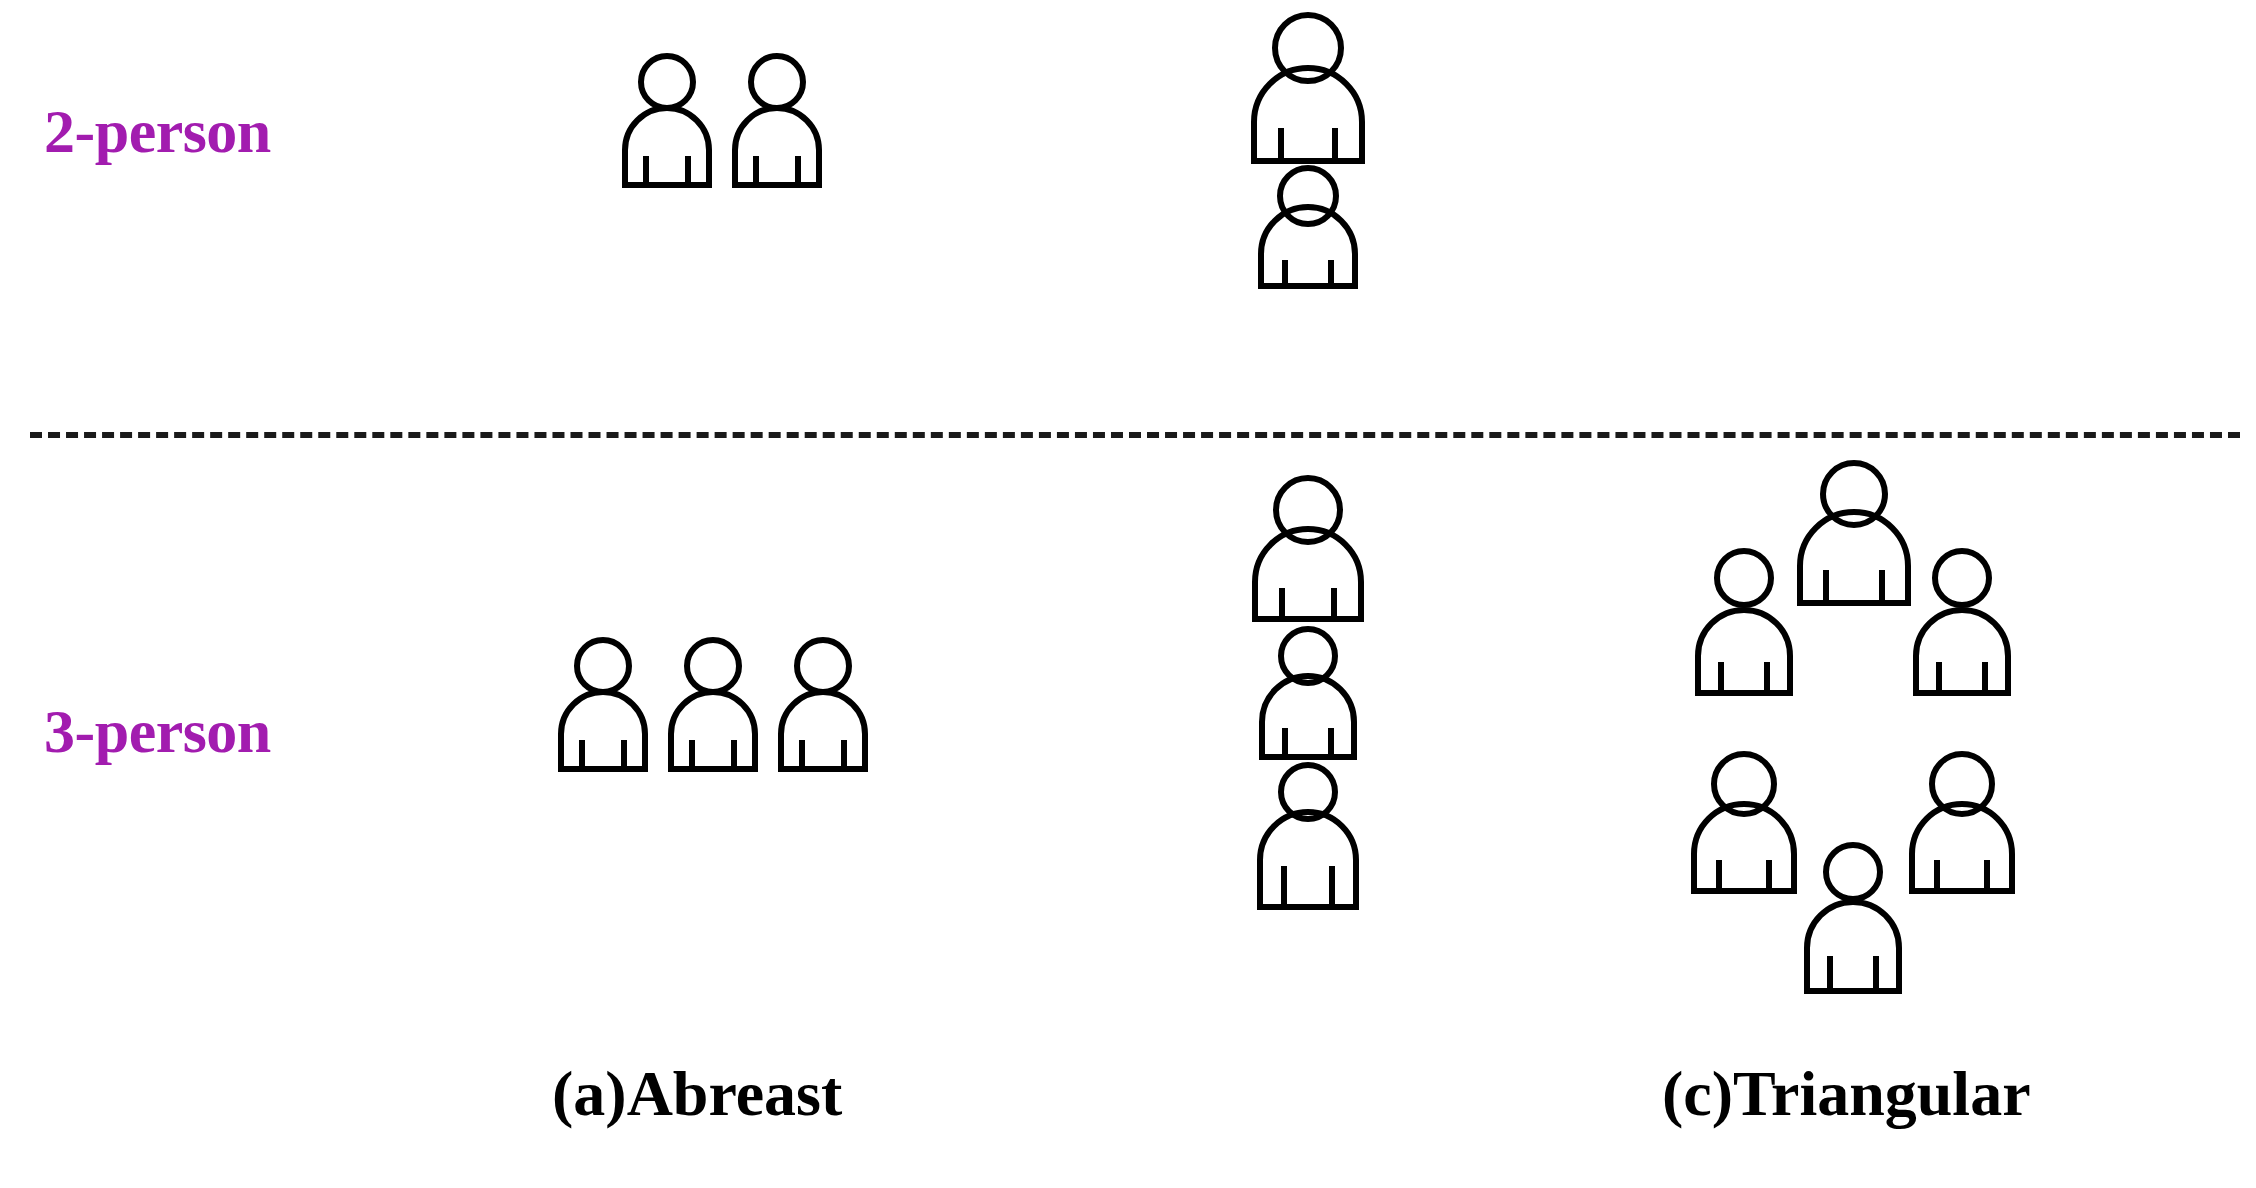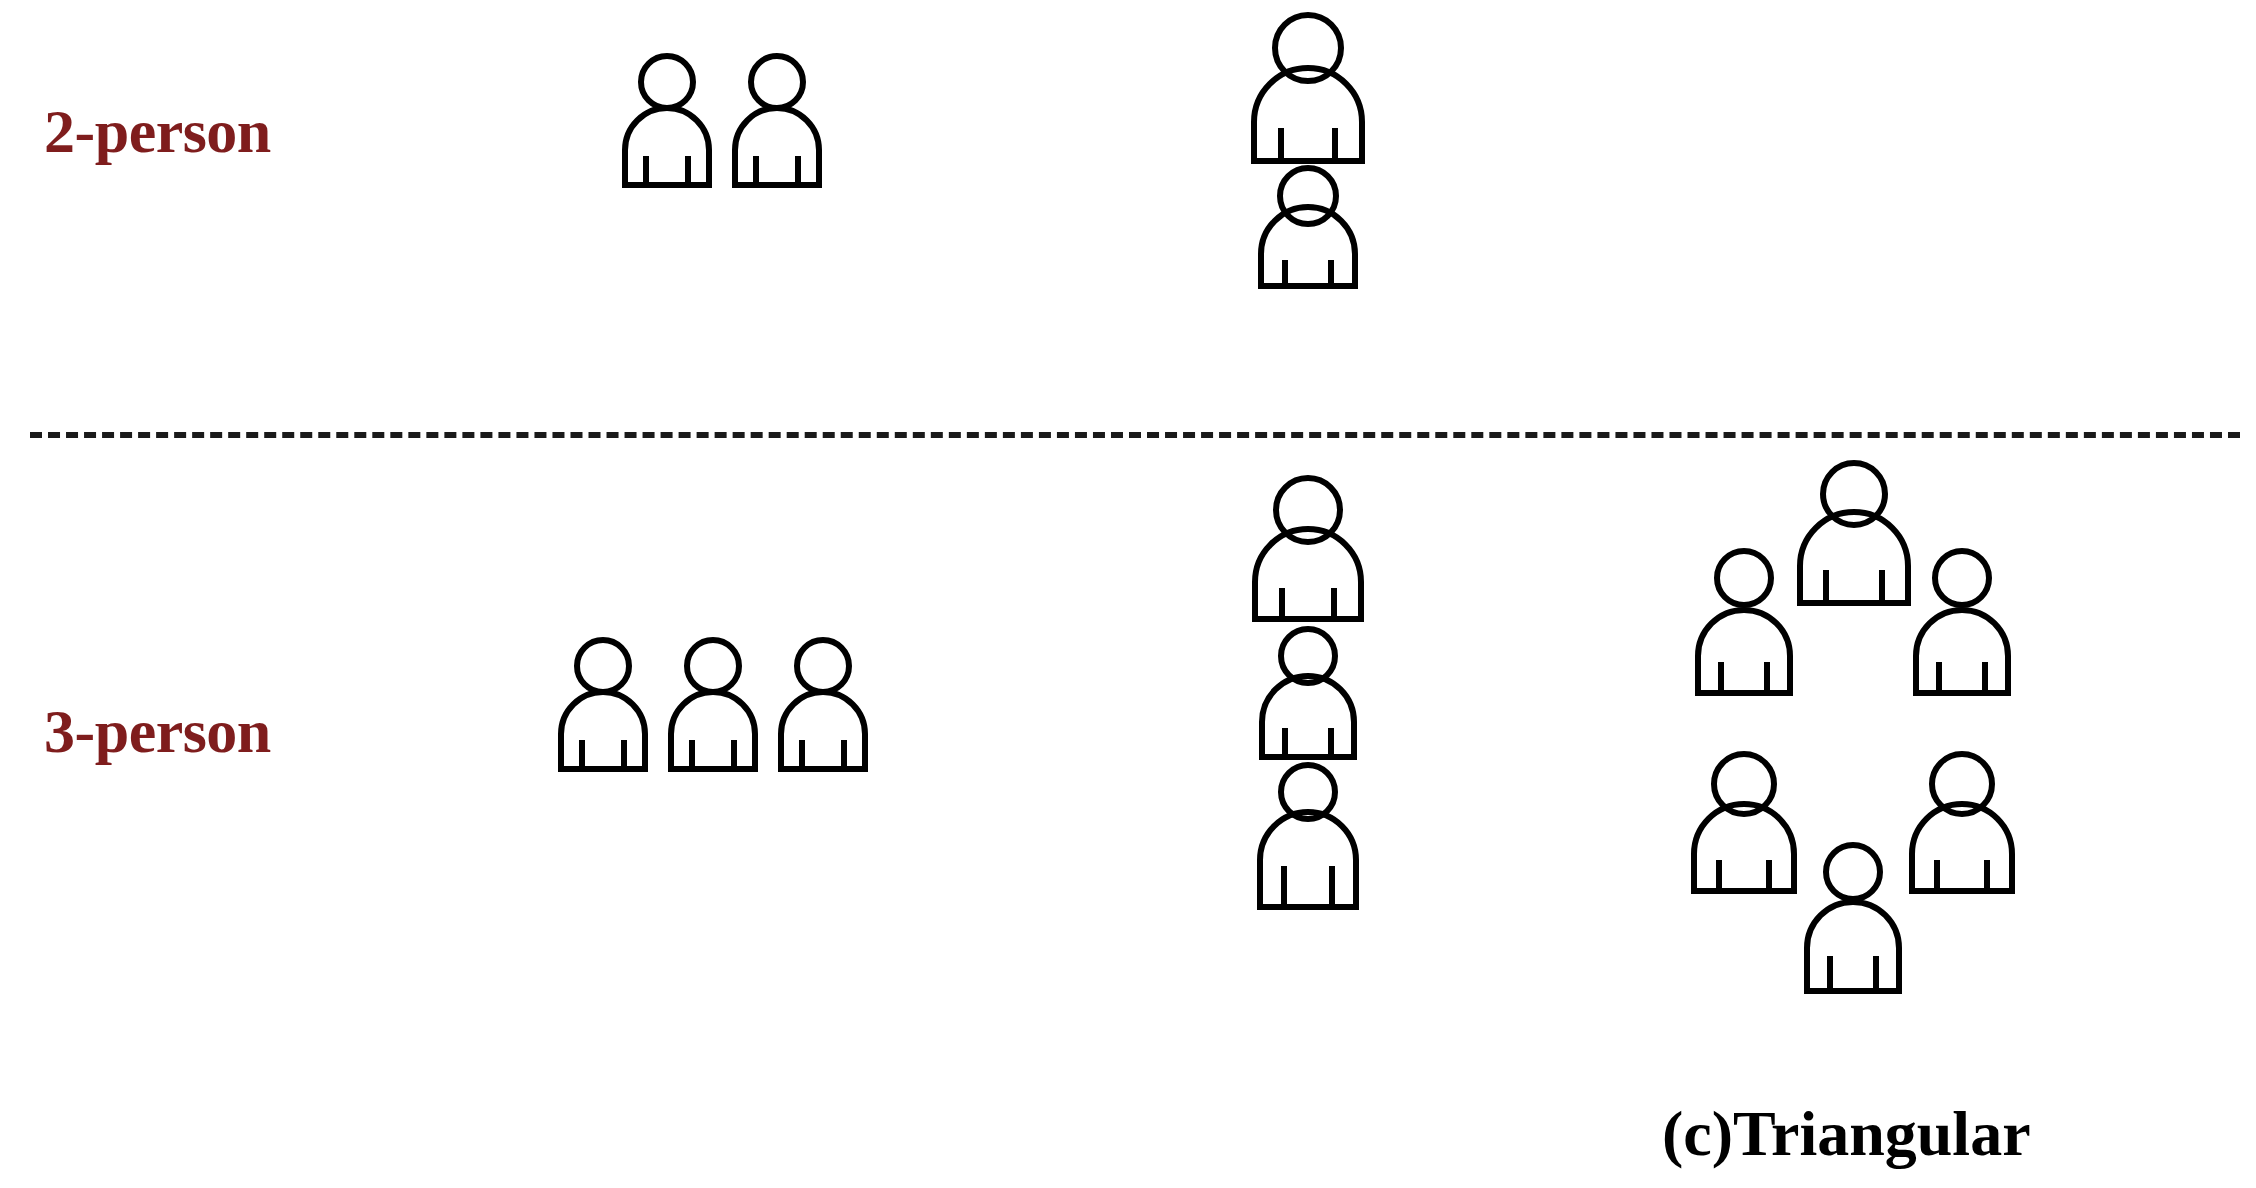--- a/index.html
+++ b/index.html
@@ -18,21 +18,21 @@
     overflow: hidden;
   }
 
   
   .row-label {
     position: absolute;
     font-family: "Liberation Serif", "DejaVu Serif", serif;
     font-weight: bold;
     font-size: 62px;
     letter-spacing: -0.5px;
-    color: #7f1d1d;
+    color: #a21caf;
     white-space: nowrap;
     line-height: 1;
   }
   #label-2person { left: 44px; top: 100px; }
   #label-3person { left: 44px; top: 700px; }
 
   
   #divider {
     position: absolute;
     left: 30px;
@@ -48,21 +48,21 @@
     font-family: "Liberation Serif", "DejaVu Serif", serif;
     font-weight: bold;
     font-size: 64px;
     color: #000000;
     white-space: nowrap;
     line-height: 1;
     text-align: center;
   }
   #caption-a { left: 552px; top: 1062px; }
   #caption-b { left: 1132px; top: 1062px; }
-  #caption-c { left: 1662px; top: 1062px; margin-top: 40px; }
+  #caption-c { left: 1662px; top: 1062px; }
 
   
   .person-group {
     position: absolute;
   }
   .person-group svg {
     display: block;
     overflow: visible;
   }
 
@@ -216,17 +216,18 @@
 
         <circle cx="195" cy="140" r="27"></circle>
         <path d="M149 262 L149 216 A46 46 0 0 1 241 216 L241 262"></path>
         <line x1="149" y1="259" x2="241" y2="259"></line>
         <line x1="172" y1="224" x2="172" y2="259"></line>
         <line x1="218" y1="224" x2="218" y2="259"></line>
       </g>
     </svg>
   </div>
 
+  <div class="caption" id="caption-a">(a)Abreast</div>
 
 
   <div class="caption" id="caption-c">(c)Triangular</div>
 
 </div>
 
 </body></html>

